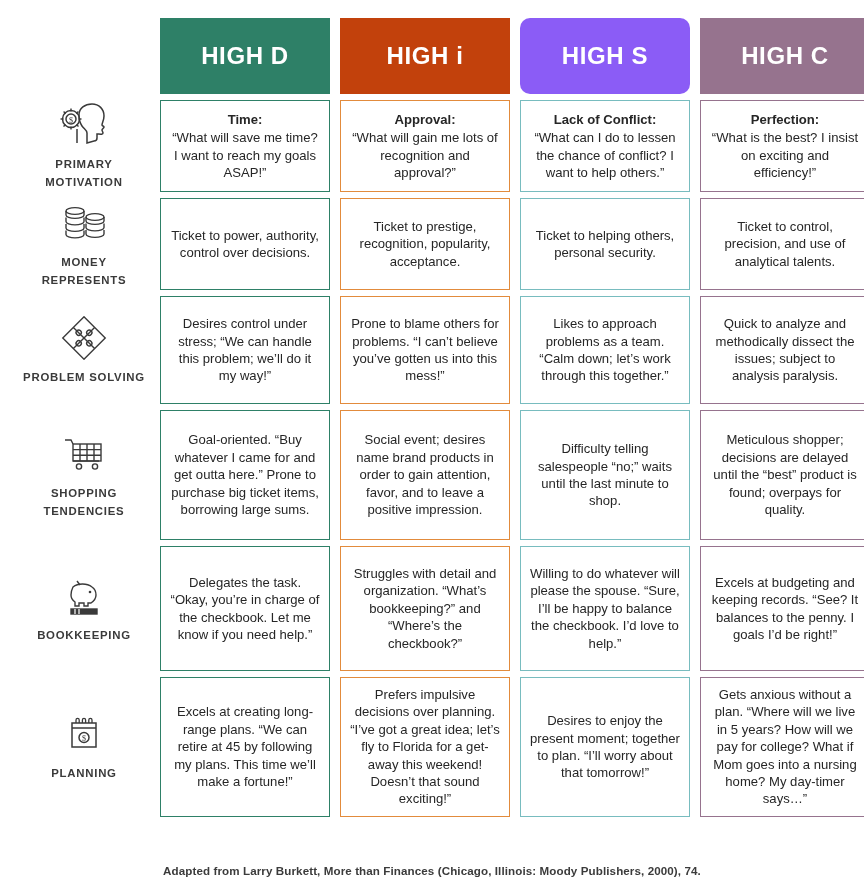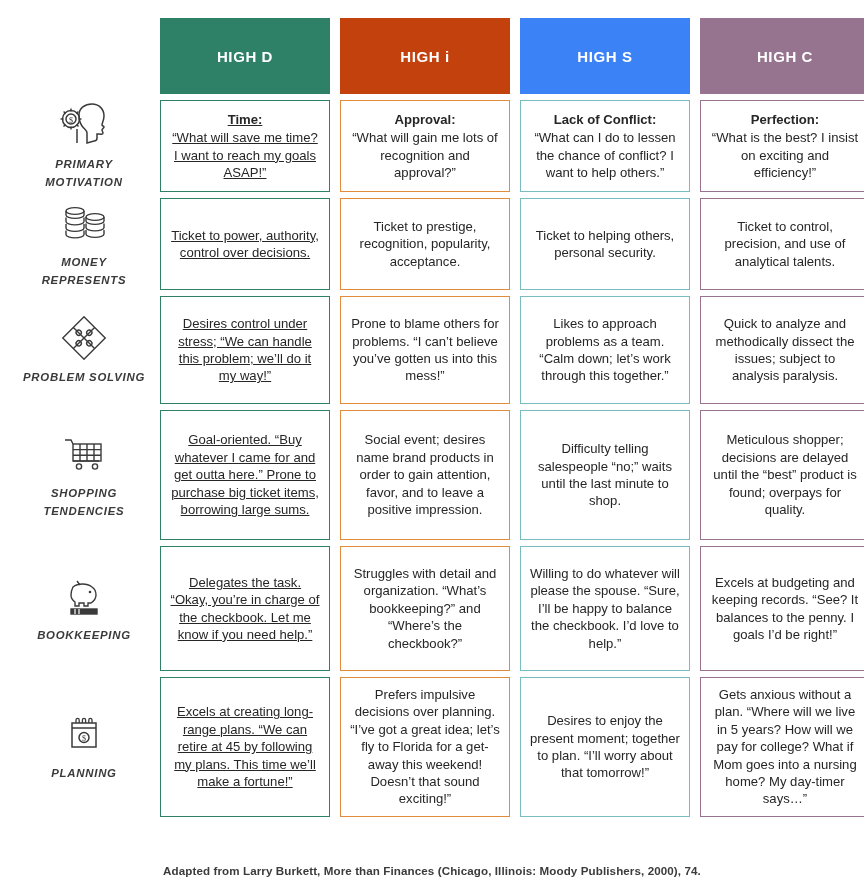--- a/index.html
+++ b/index.html
@@ -36,29 +36,29 @@
   td.corner-cell {
     border: none;
     background: transparent;
   }
 
   td.head-cell {
     height: 76px;
     text-align: center;
     vertical-align: middle;
     color: #ffffff;
-    font-size: 15px;
+    font-size: 24px;
     font-weight: bold;
     letter-spacing: 0.6px;
     padding: 0;
   }
 
   .head-d { background: #2E8067; }
   .head-i { background: #c2410c; }
-  .head-s { background: #3b82f6; }
+  .head-s { background: #8b5cf6; border-radius: 10px; }
   .head-c { background: #96738E; }
 
   
   td.label-cell {
     text-align: center;
     vertical-align: middle;
     padding: 2px 4px;
     border: none;
   }
 
@@ -71,35 +71,34 @@
 
   .label-icon svg { display: block; margin: 0 auto; }
 
   .label-text {
     font-size: 11.4px;
     font-weight: bold;
     letter-spacing: 0.75px;
     line-height: 1.25;
     color: #3a3a3a;
     text-transform: uppercase;
-    font-style: italic;
   }
 
   
   td.data-cell {
     vertical-align: middle;
     text-align: center;
     padding: 8px 9px;
     font-size: 13.1px;
     line-height: 1.33;
     color: #262626;
     background: #ffffff;
   }
 
-  td.c-d { border: 1.6px solid #2E8067; text-decoration: underline; }
+  td.c-d { border: 1.6px solid #2E8067; }
   td.c-i { border: 1.6px solid #E28B3C; }
   td.c-s { border: 1.6px solid #78BCBF; }
   td.c-c { border: 1.6px solid #96738E; }
 
   td.data-cell .lead {
     display: block;
     font-weight: bold;
     margin-bottom: 1px;
   }
 

